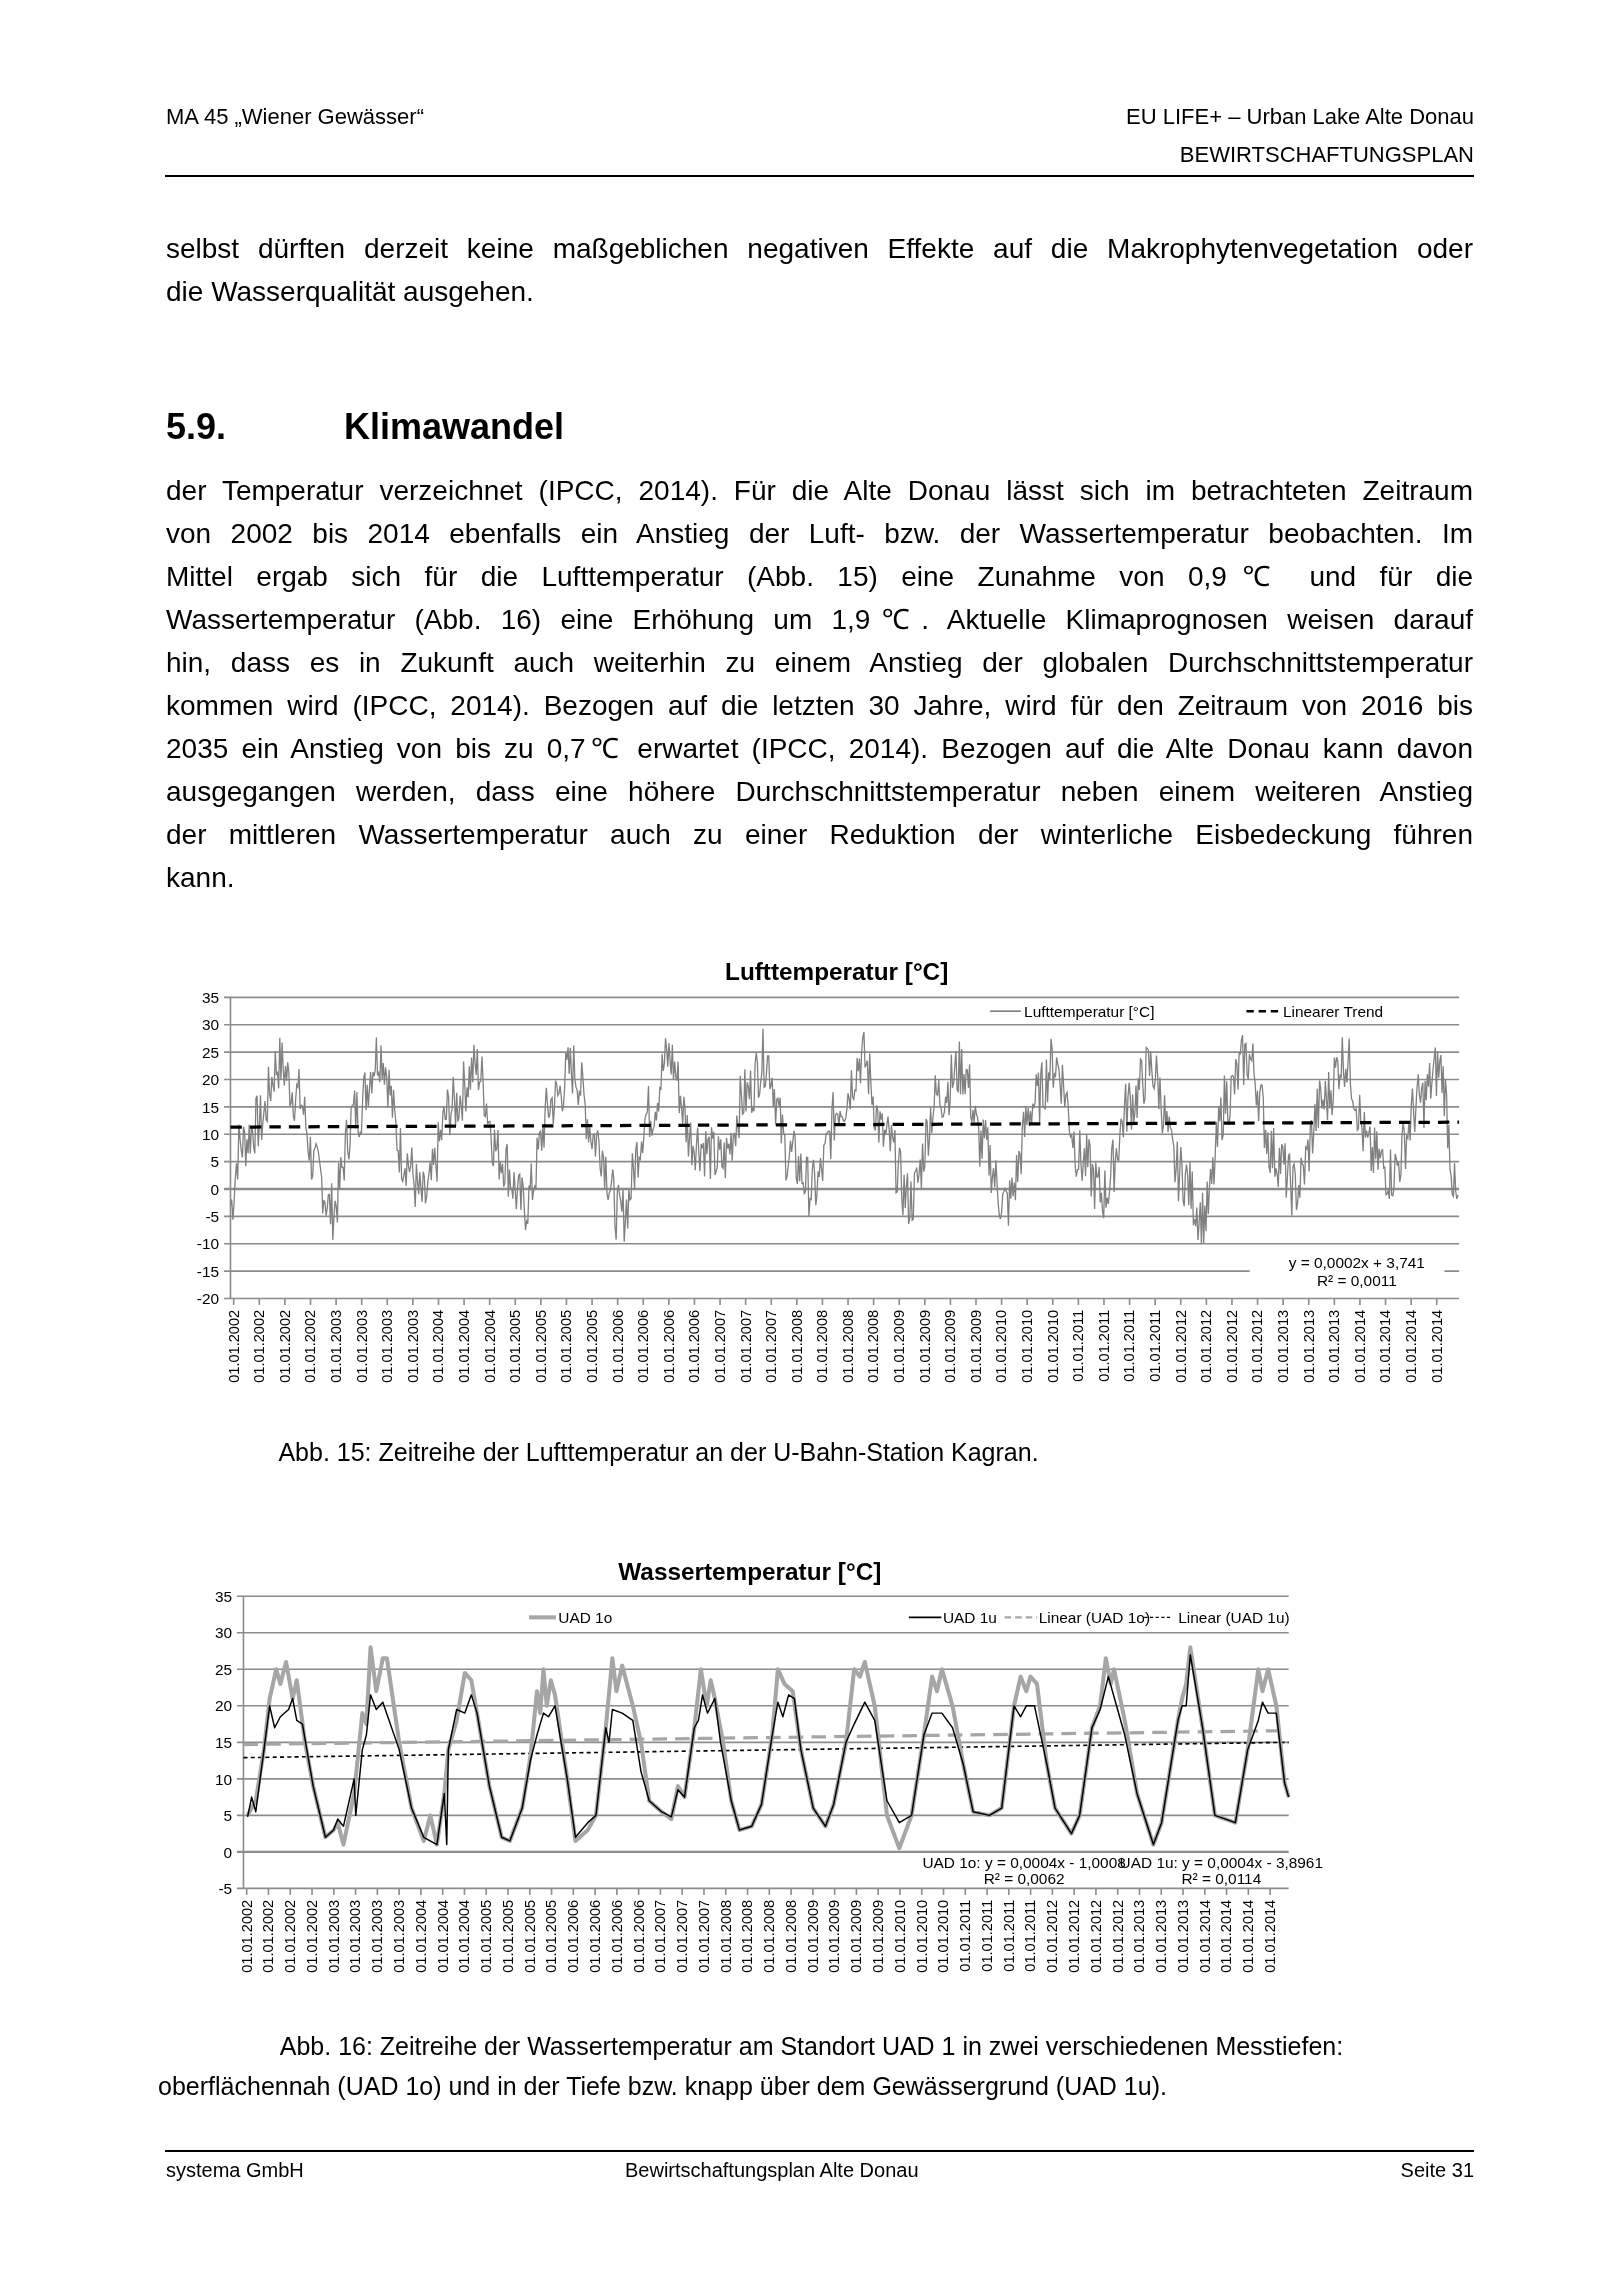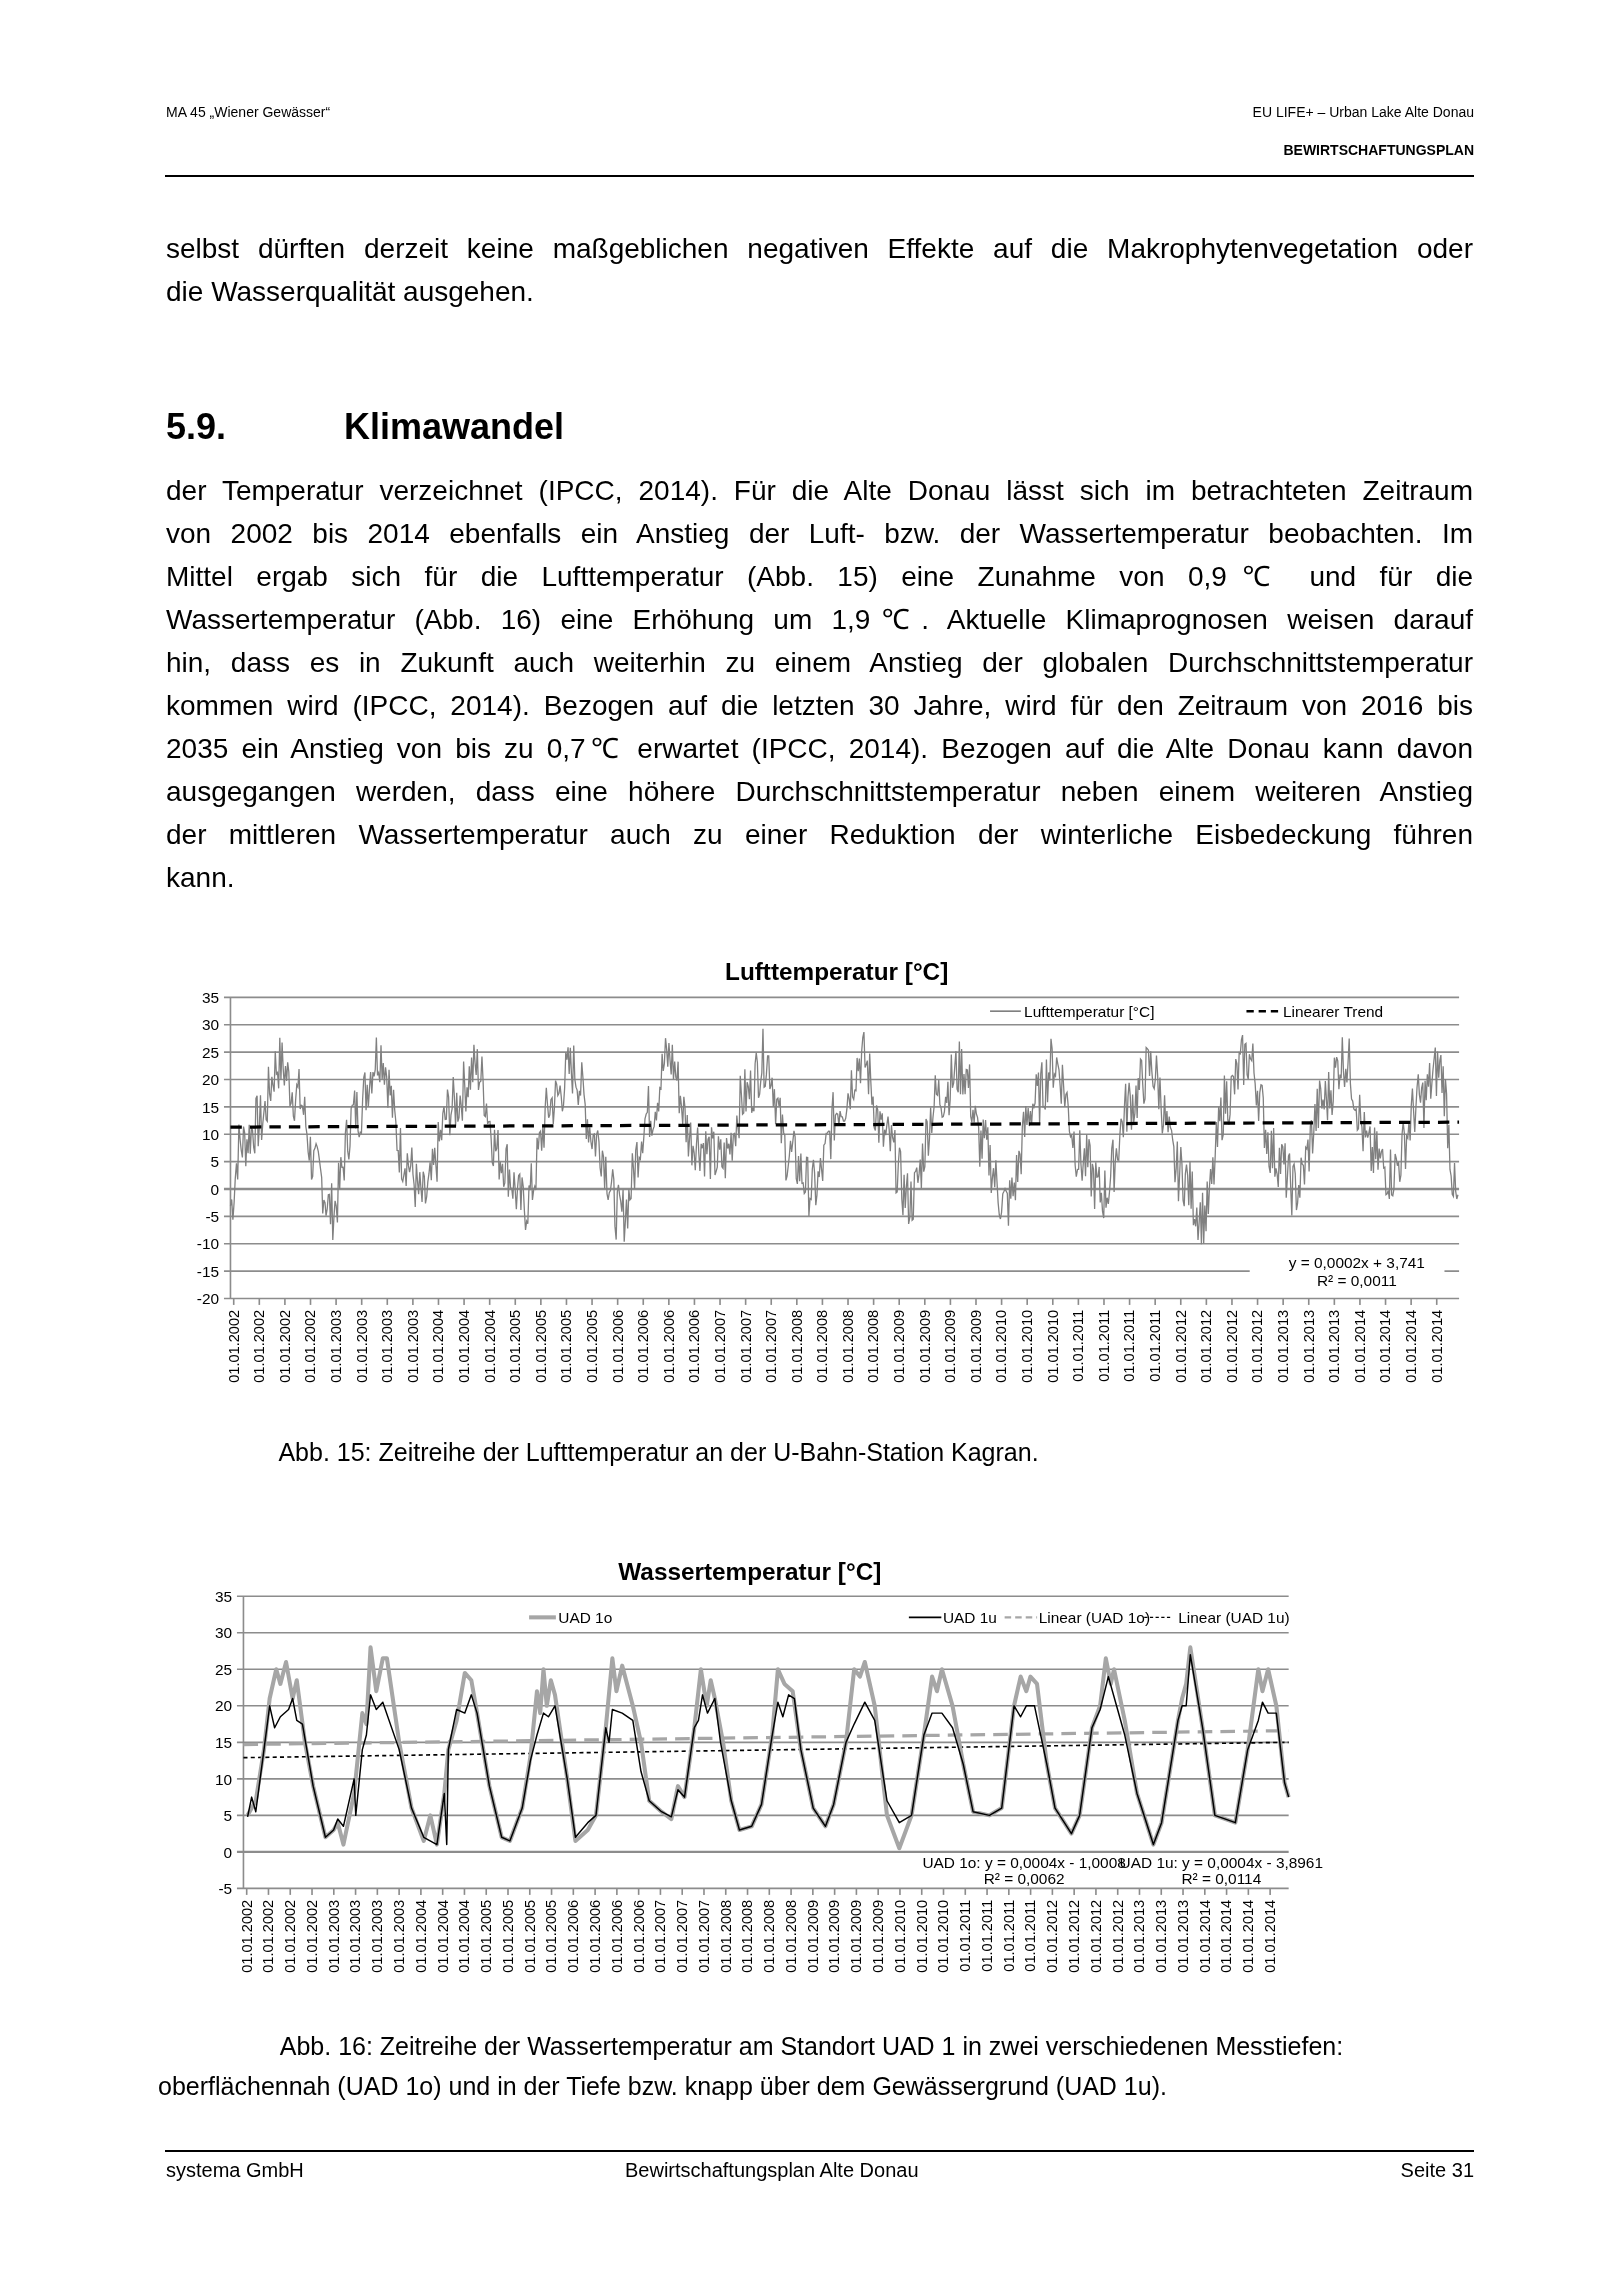--- a/index.html
+++ b/index.html
@@ -1,35 +1,35 @@
 <!DOCTYPE html>
 <html style="font-size:13px"><head>
 <meta charset="utf-8">
 <style>
   html, body { margin:0; padding:0; background:#fff; }
   body { width:1623px; height:2295px; position:relative; overflow:hidden;
          font-family:"Liberation Sans", sans-serif; color:#000; }
   .abs { position:absolute; }
-  .hdr { font-size:14px; }
+  .hdr { font-size:22px; }
   .rule { position:absolute; left:165px; width:1309px; background:#000; }
   .body-text { font-size:28px; line-height:43px; text-align:justify; }
   .body-text .line { display:block; text-align:justify; text-align-last:justify; white-space:nowrap; }
   .body-text .line.last { text-align-last:left; }
   .section-num { font-size:36px; font-weight:bold; }
   .section-title { font-size:36px; font-weight:bold; }
   .caption { font-size:25px; text-align:center; }
   .footer { font-size:20px; }
   svg text { font-family:"Liberation Sans", sans-serif; }
 </style>
 </head>
 <body>
 
 <div class="abs hdr" style="left:166px; top:104px;">MA 45 „Wiener Gewässer“</div>
 <div class="abs hdr" style="right:149px; top:104px; text-align:right;">EU LIFE+ – Urban Lake Alte Donau</div>
-<div class="abs hdr" style="right:149px; top:142px; text-align:left;font-weight:bold;">BEWIRTSCHAFTUNGSPLAN</div>
+<div class="abs hdr" style="right:149px; top:142px; text-align:left;">BEWIRTSCHAFTUNGSPLAN</div>
 <div class="rule" style="top:175px; height:2.4px;"></div>
 
 <div class="abs body-text" style="left:166px; top:227px; width:1307px;">
   <span class="line">selbst dürften derzeit keine maßgeblichen negativen Effekte auf die Makrophytenvegetation oder</span>
   <span class="line last">die Wasserqualität ausgehen.</span>
 </div>
 
 <div class="abs section-num" style="left:166px; top:406px;">5.9.</div>
 <div class="abs section-title" style="left:344px; top:406px;">Klimawandel</div>
 

